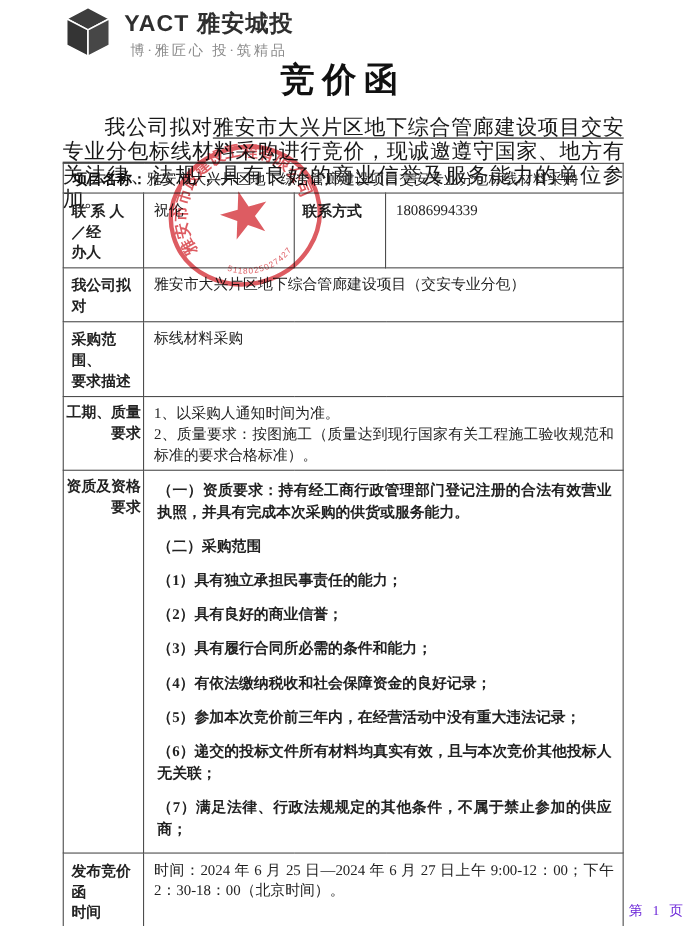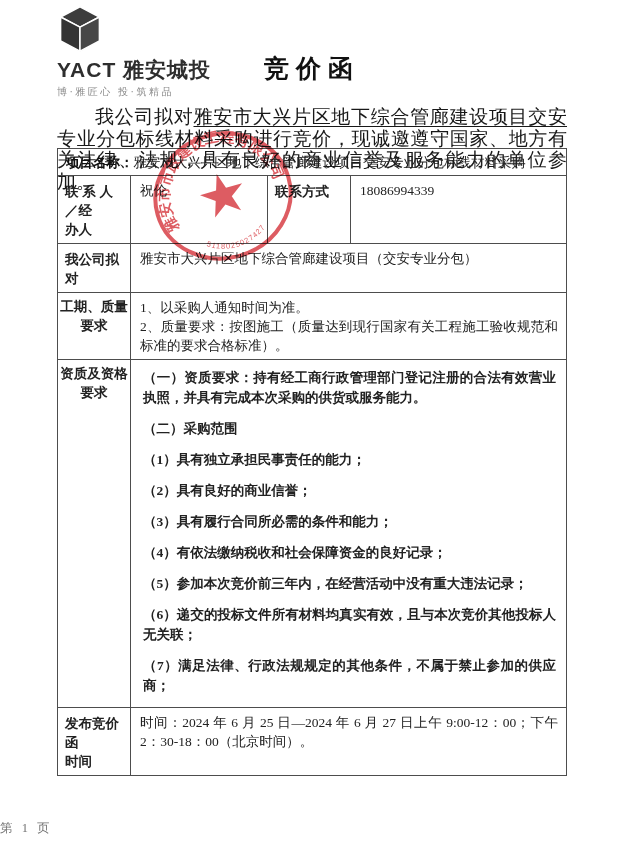--- a/index.html
+++ b/index.html
@@ -4,36 +4,36 @@
 <style>
   html,body{margin:0;padding:0;}
   body{
     width:624px;height:842px;position:relative;background:#ffffff;
     font-family:"Liberation Serif","DejaVu Serif",serif;color:#1c1c1c;
     overflow:hidden;
   }
   .page{position:absolute;inset:0;}
 
   
-  .logo{position:absolute;left:57px;top:5px;display:flex;align-items:flex-start;flex-direction:column;}
+  .logo{position:absolute;left:57px;top:5px;display:flex;align-items:flex-start;}
   .logo-cube{width:46px;height:48px;margin-right:10px;}
   .logo-textblock{padding-top:6px;}
   .brand{
     font-family:"Liberation Sans","DejaVu Sans",sans-serif;
     font-weight:bold;font-size:21px;letter-spacing:1px;color:#2e2e2e;line-height:22px;
   }
   .tagline{
-    font-family:Liberation Sans, sans-serif;
-    font-size:10px;color:#8a8a8a;letter-spacing:2.5px;margin-top:4px;
+    font-family:Liberation Serif, serif;
+    font-size:13px;color:#8a8a8a;letter-spacing:2.5px;margin-top:4px;text-align:center;
   }
 
   
   .doc-title{
     position:absolute;top:52px;left:0;right:0;text-align:center;
-    font-size:25px;font-weight:bold;letter-spacing:7px;color:#111;
+    font-size:31px;font-weight:bold;letter-spacing:7px;color:#111;
   }
   .intro{
     position:absolute;top:87px;left:57px;width:510px;
     font-size:19px;line-height:21.5px;text-align:justify;text-indent:2em;color:#181818;
   }
   .u{text-decoration:underline;text-underline-offset:3px;}
 
   
   table.doc-table{
     position:absolute;left:57px;top:148px;width:509px;
@@ -44,39 +44,39 @@
     font-size:13.5px;line-height:19px;color:#222;
   }
   .lbl{
     font-family:"Liberation Sans","DejaVu Sans",sans-serif;
     font-weight:bold;color:#111;
   }
   .lbl-cell{
     font-family:"Liberation Sans","DejaVu Sans",sans-serif;
     font-weight:bold;color:#111;padding:6px 4px 4px 7px;
   }
-  .lbl-mid{vertical-align:middle;text-align:center;padding:4px 2px;margin-left:28px;}
+  .lbl-mid{vertical-align:middle;text-align:right;padding:4px 2px;margin-left:28px;}
   .pre{white-space:pre-line;}
   .sp30{line-height:30px;}
   .sp26{line-height:26px;}
   .val-cell{padding:5px 8px 4px 9px;text-align:justify;}
   .full-cell{padding:4px 6px 2px 8px;}
   .qual p{margin:0 0 11px 0;line-height:20px;text-align:justify;font-weight:bold;}
   .qual{padding:8px 10px 0 12px;}
 
   
   .stamp{
     position:absolute;left:147px;top:125px;width:152px;height:142px;
     opacity:.82;mix-blend-mode:multiply;pointer-events:none;
   }
 
   
   .footer{
-    position:absolute;left:0;right:0;top:820px;text-align:left;
-    font-size:12.5px;color:#737373;letter-spacing:3px;
+    position:absolute;left:0;right:0;top:820px;text-align:right;
+    font-size:12.5px;color:#6d28d9;letter-spacing:3px;
   }
 </style>
 </head>
 <body>
 
 <div class="page">
 
   <div class="logo">
     <svg class="logo-cube" viewBox="0 0 48 52">
       <polygon points="24,2 45,13 24,24 3,13" fill="#3d3d3d" stroke="#ffffff" stroke-width="1.6"></polygon>
@@ -107,20 +107,25 @@
     <tr style="height:53px">
       <td class="lbl-cell pre sp26">联 系 人／经
 办人</td>
       <td class="val-cell">祝伦</td>
       <td class="lbl-cell">联系方式</td>
       <td class="val-cell">18086994339</td>
     </tr>
     <tr style="height:33px">
       <td class="lbl-cell">我公司拟对</td>
       <td colspan="3" class="val-cell">雅安市大兴片区地下综合管廊建设项目（交安专业分包）</td>
+    </tr>
+    <tr style="height:54px">
+      <td class="lbl-cell pre sp30">采购范围、
+要求描述</td>
+      <td colspan="3" class="val-cell">标线材料采购</td>
     </tr>
     <tr style="height:58px">
       <td class="lbl-cell lbl-mid pre sp30">工期、质量
 要求</td>
       <td colspan="3" class="val-cell pre">1、以采购人通知时间为准。
 2、质量要求：按图施工（质量达到现行国家有关工程施工验收规范和标准的要求合格标准）。</td>
     </tr>
     <tr style="height:258px">
       <td class="lbl-cell lbl-mid pre sp30">资质及资格
 要求</td>

